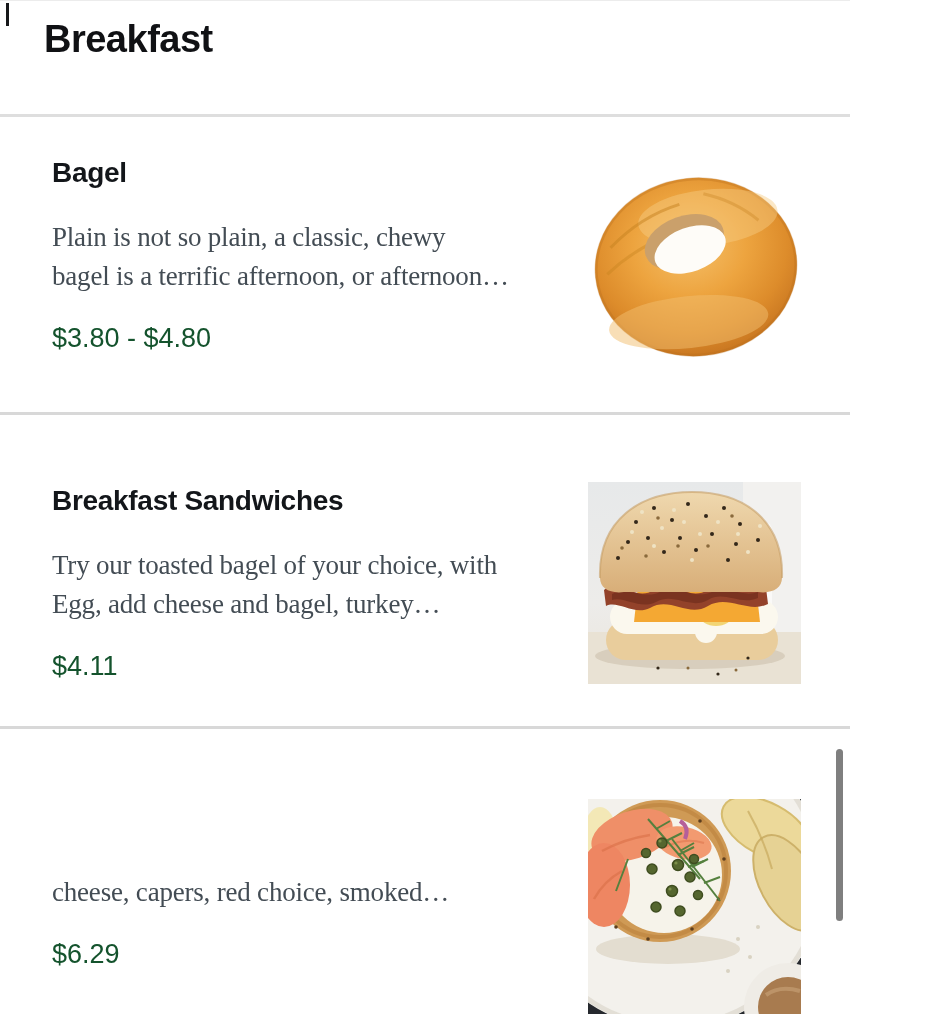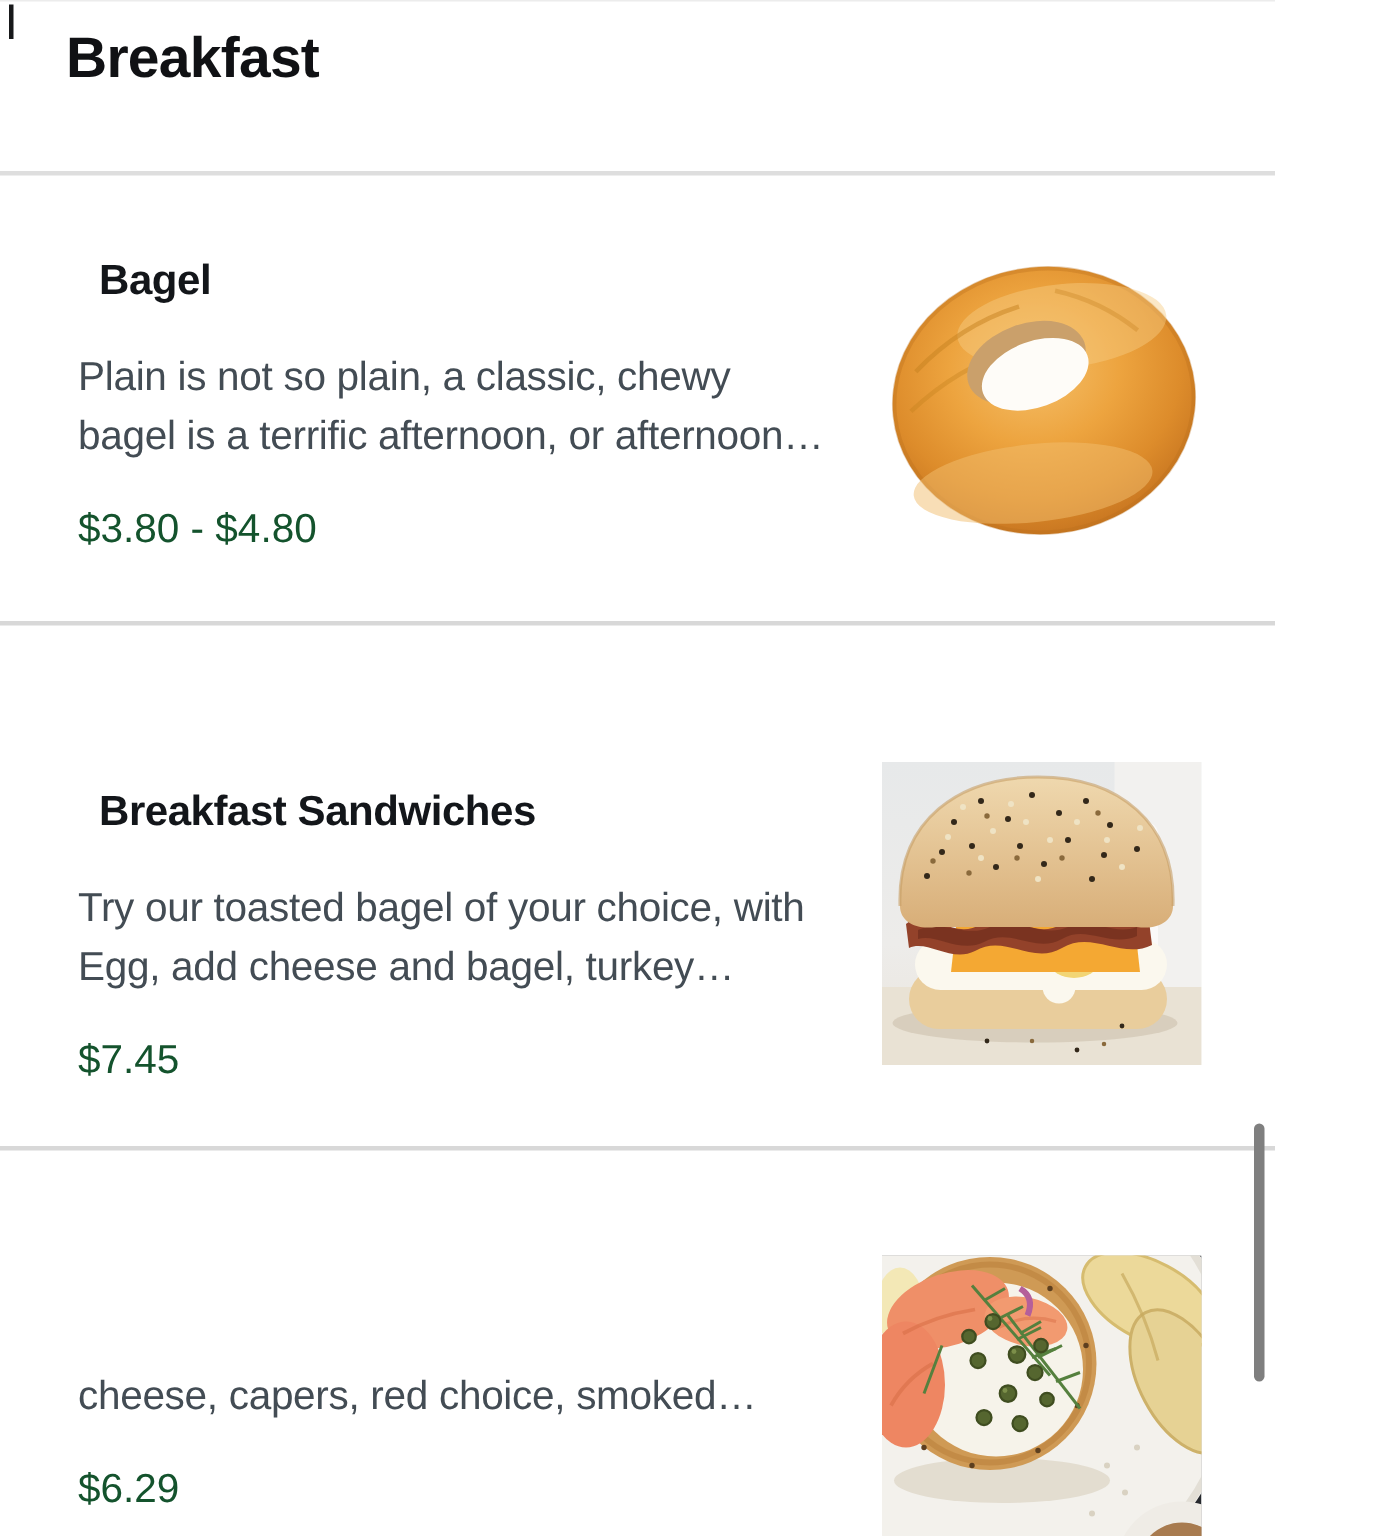--- a/index.html
+++ b/index.html
@@ -23,34 +23,34 @@
   }
   .divider{height:3px;background:#d8d8d8;width:100%;}
   .divider.header-divider{margin-top:53px;background:#dedede;}
   .item{
     display:flex;align-items:flex-start;
     padding-left:52px;padding-right:49px;
     box-sizing:border-box;
   }
   .item-text{flex:0 1 auto;max-width:600px;}
   .item-name{
-    margin:14px;font-size:28px;line-height:32px;font-weight:700;
+    margin:0;font-size:28px;line-height:32px;font-weight:700;
     color:#13161a;letter-spacing:-0.3px;
   }
   .item-desc{
     margin:29px 0 0 0;font-size:27px;line-height:39px;
-    color:#434c54;letter-spacing:-0.2px;
+    color:#434c54;letter-spacing:-0.2px;font-family:Liberation Serif, serif;
   }
   .item-price{
     margin-top:26px;font-size:27px;line-height:32px;color:#14532d;
   }
   .item-photo{flex:0 0 auto;margin-left:auto;}
   .item-photo svg{display:block;}
   .item-1{padding-top:40px;padding-bottom:46px;}
-  .item-2{padding-top:94px;padding-bottom:42px;}
+  .item-2{padding-top:70px;padding-bottom:42px;}
   .item-3{padding-top:76px;padding-bottom:24px;}
   .item-1 .item-photo{margin-top:12px;}
   .item-2 .item-photo{margin-top:-3px;}
   .item-3 .item-photo{margin-top:-6px;}
   .scrollbar-thumb{
     position:absolute;right:7px;top:748px;width:7px;height:172px;
     background:#7f7f7f;border-radius:4px;
   }
 </style>
 </head>
@@ -98,21 +98,21 @@
         </svg>
       </div>
     </article>
 
     <div class="divider"></div>
 
     <article class="item item-2">
       <div class="item-text">
         <h2 class="item-name">Breakfast Sandwiches</h2>
         <p class="item-desc"><span>Try our toasted bagel of your choice, with</span><br><span>Egg, add cheese and bagel, turkey…</span></p>
-        <div class="item-price">$7.45</div>
+        <div class="item-price">$4.11</div>
       </div>
       <div class="item-photo">
         <svg width="213" height="202" viewBox="0 0 213 202" aria-hidden="true">
           <defs>
             <linearGradient id="sbg" x1="0" y1="0" x2="0" y2="1">
               <stop offset="0%" stop-color="#e7e9ea"></stop>
               <stop offset="60%" stop-color="#edecea"></stop>
               <stop offset="100%" stop-color="#eae5dc"></stop>
             </linearGradient>
             <linearGradient id="bunTop" x1="0" y1="0" x2="0" y2="1">

